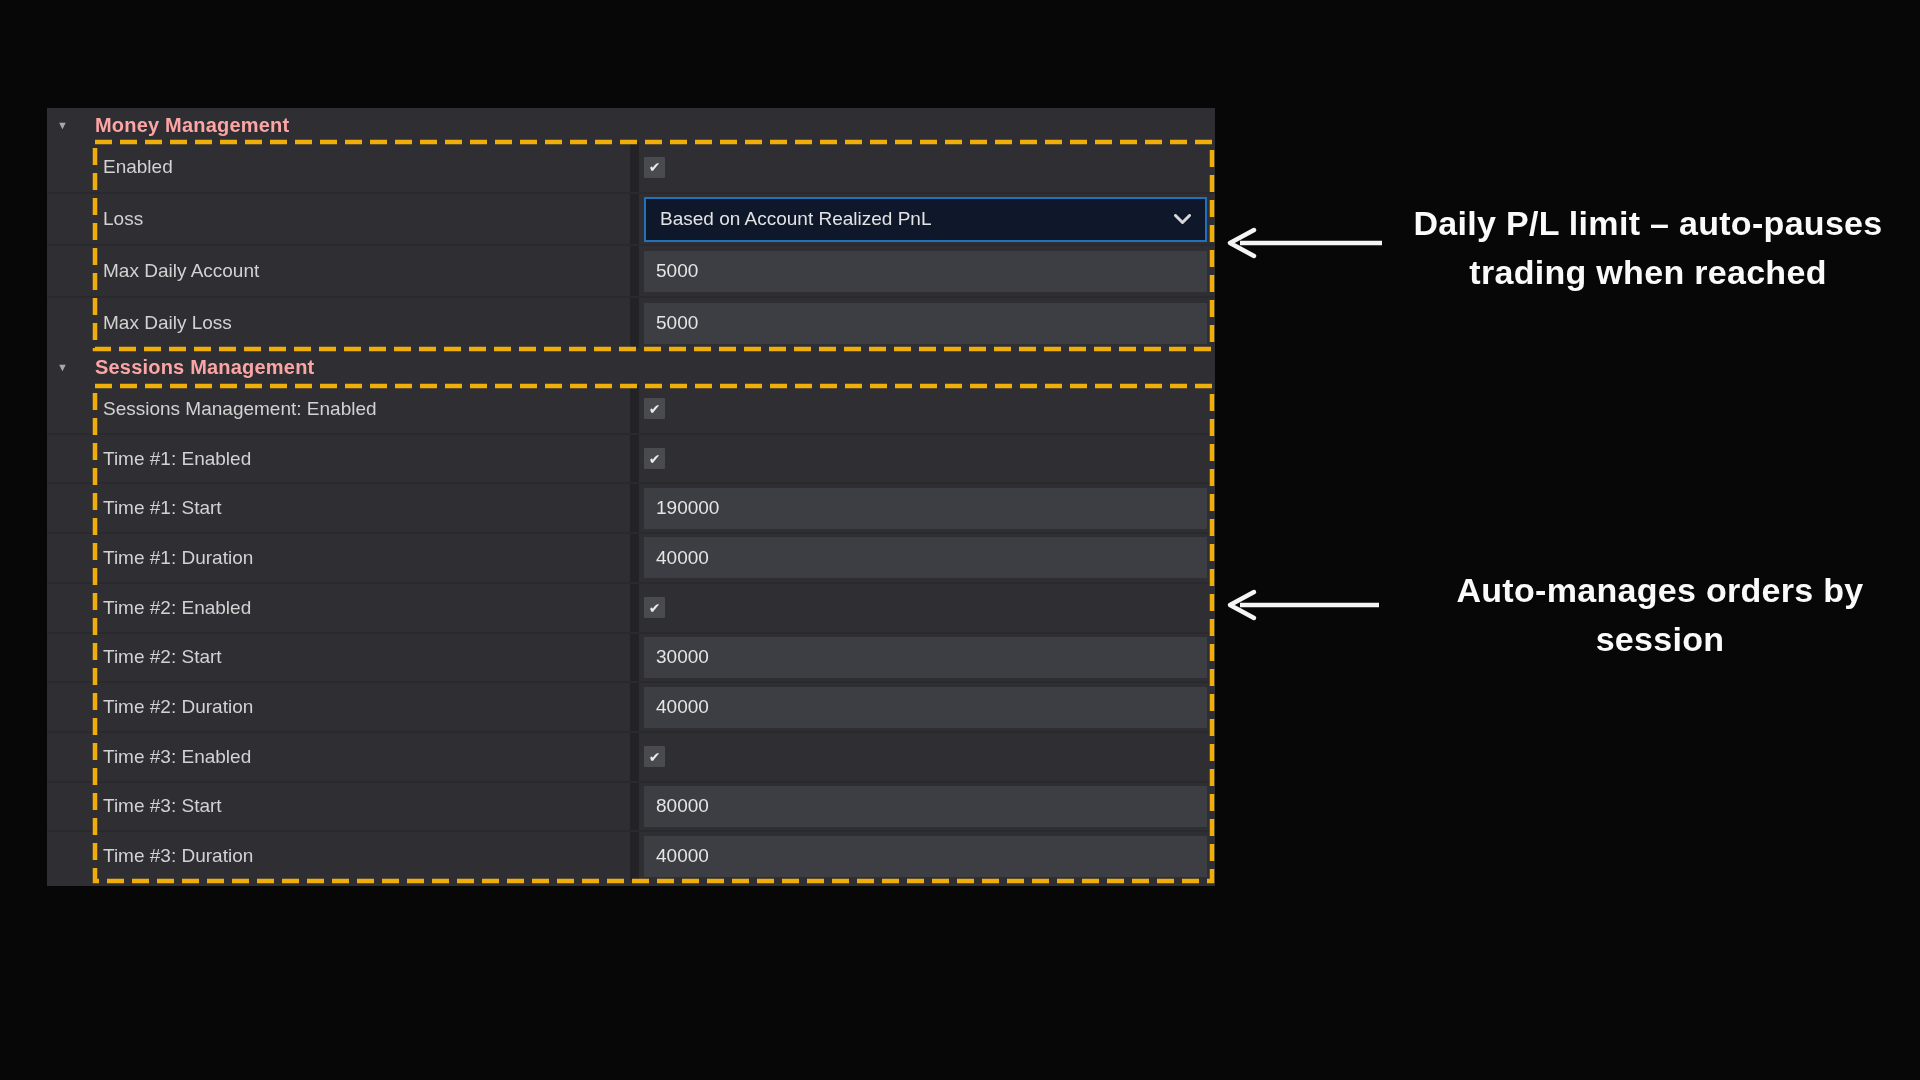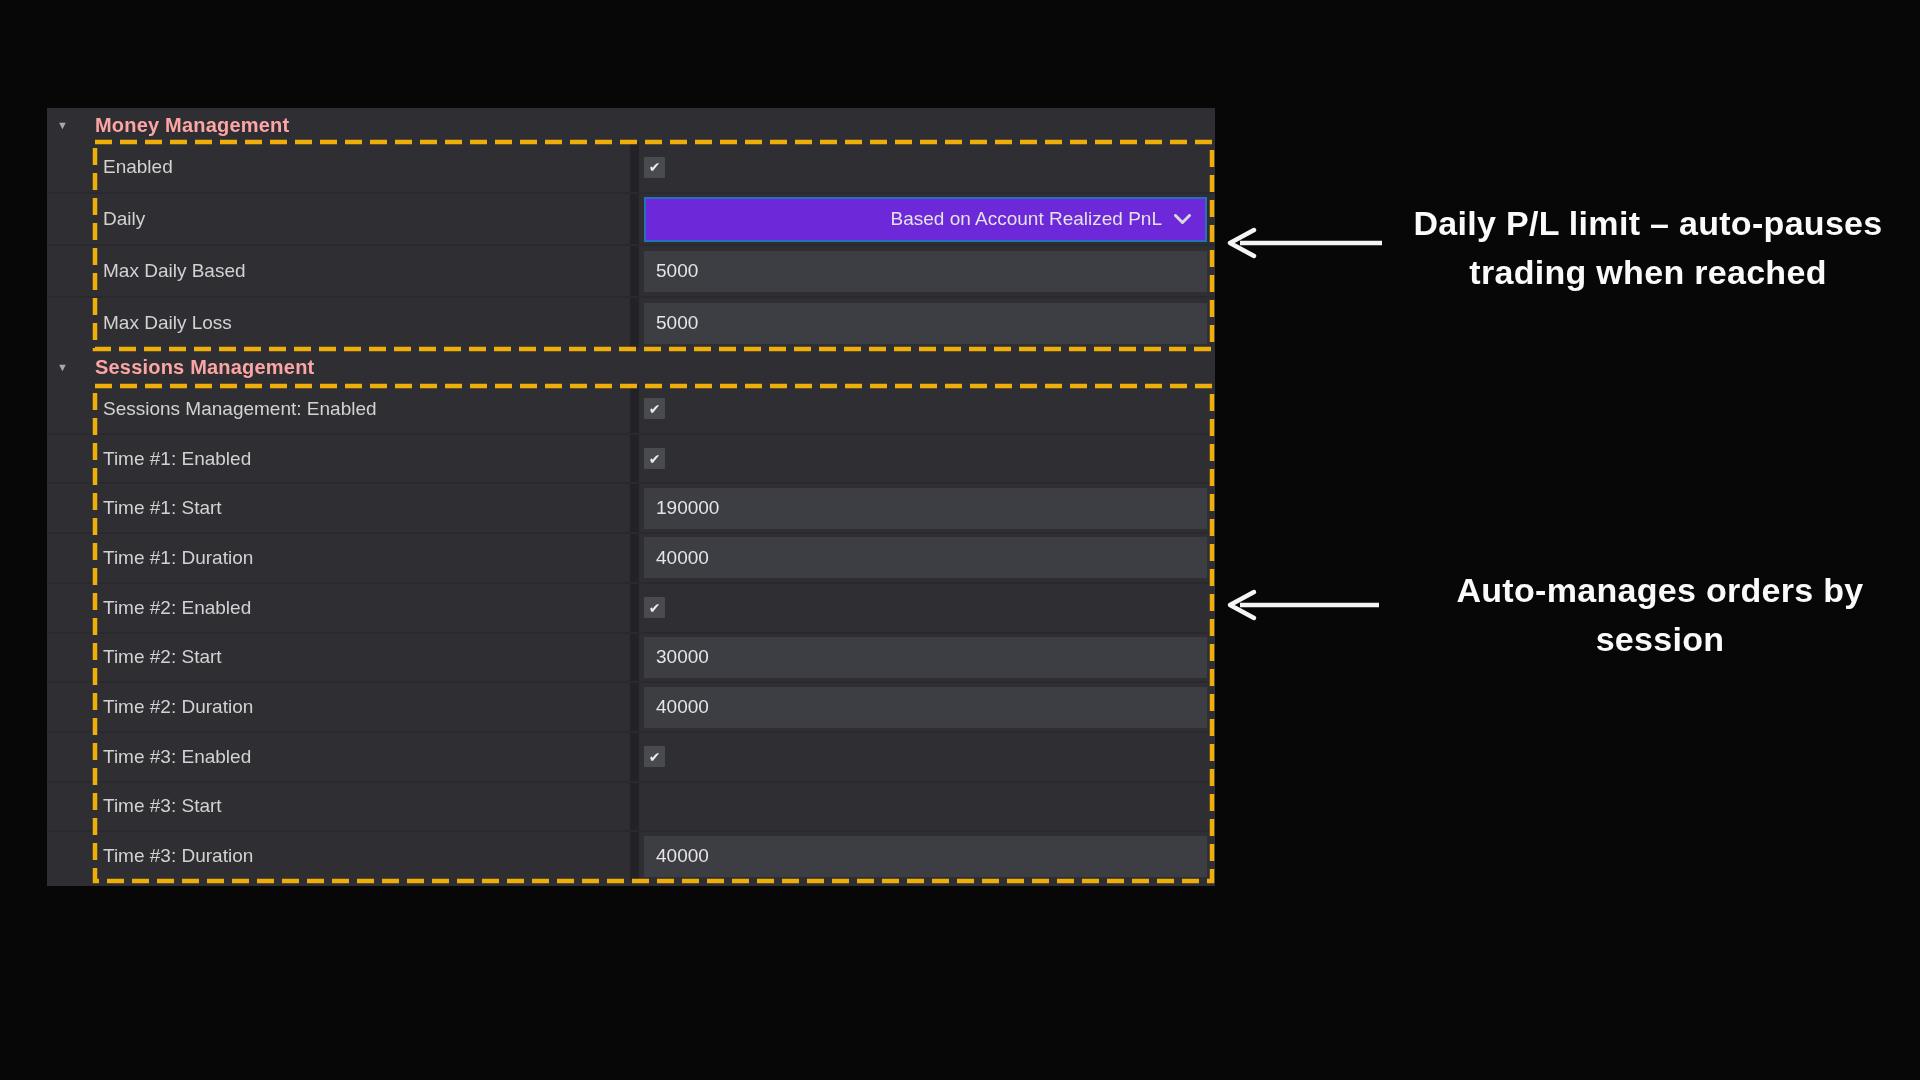--- a/index.html
+++ b/index.html
@@ -52,23 +52,23 @@
     width:21px; height:21px; background:#4a4a51; border-radius:1px;
     display:flex; align-items:center; justify-content:center; cursor:default;
   }
   .checkbox .mark { color:#ececec; font-size:14px; line-height:1; }
   .field {
     width:100%; height:41px; background:#3d3d44; border:0; outline:0;
     color:#e5e5e5; font-size:19px; padding:0 8px 0 12px;
     font-family:inherit; box-sizing:border-box;
   }
   .dropdown {
-    width:100%; height:45px; background:#6d28d9;
+    width:100%; height:45px; background:#0f172a;
     border:2px solid #2371ba; box-sizing:border-box;
-    display:flex; align-items:center; justify-content:flex-end;
+    display:flex; align-items:center; justify-content:space-between;
     padding:0 14px; color:#e3e3e3; font-size:19px; cursor:default;
   }
   .dropdown .chev { flex:0 0 auto; margin-left:12px; }
 
   
   .overlay { position:absolute; left:0; top:0; pointer-events:none; }
   .note {
     position:absolute; text-align:center; color:#fafafa;
     font-size:34px; font-weight:600; line-height:49px; letter-spacing:0.3px;
   }
@@ -90,32 +90,32 @@
     <div class="rows rows1">
       <div class="row">
         <span class="row-label">Enabled</span>
         <span class="row-value">
           <span class="checkbox">
             <span class="mark">✔</span>
           </span>
         </span>
       </div>
       <div class="row">
-        <span class="row-label">Daily</span>
+        <span class="row-label">Loss</span>
         <span class="row-value">
           <div class="dropdown">
             <span>Based on Account Realized PnL</span>
             <svg class="chev" width="17" height="11" viewBox="0 0 17 11">
               <polyline points="1.5,1.5 8.5,8.5 15.5,1.5" fill="none" stroke="#d8d8d8" stroke-width="3" stroke-linecap="round" stroke-linejoin="round"></polyline>
             </svg>
           </div>
         </span>
       </div>
       <div class="row">
-        <span class="row-label">Max Daily Based</span>
+        <span class="row-label">Max Daily Account</span>
         <span class="row-value">
           <input class="field" value="5000" style="">
         </span>
       </div>
       <div class="row">
         <span class="row-label">Max Daily Loss</span>
         <span class="row-value">
           <input class="field" value="5000" style="">
         </span>
       </div>
@@ -178,20 +178,23 @@
       <div class="row">
         <span class="row-label">Time #3: Enabled</span>
         <span class="row-value">
           <span class="checkbox">
             <span class="mark">✔</span>
           </span>
         </span>
       </div>
       <div class="row">
         <span class="row-label">Time #3: Start</span>
+        <span class="row-value">
+          <input class="field" value="80000" style="">
+        </span>
       </div>
       <div class="row">
         <span class="row-label">Time #3: Duration</span>
         <span class="row-value">
           <input class="field" value="40000" style="">
         </span>
       </div>
     </div>
   </div>
 

